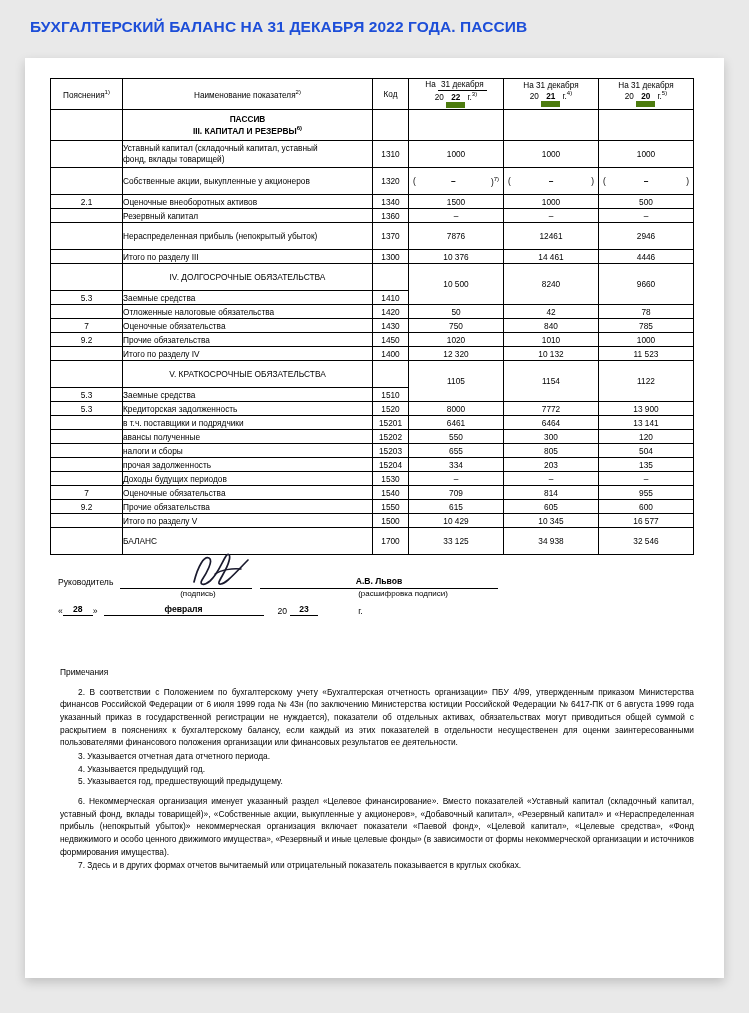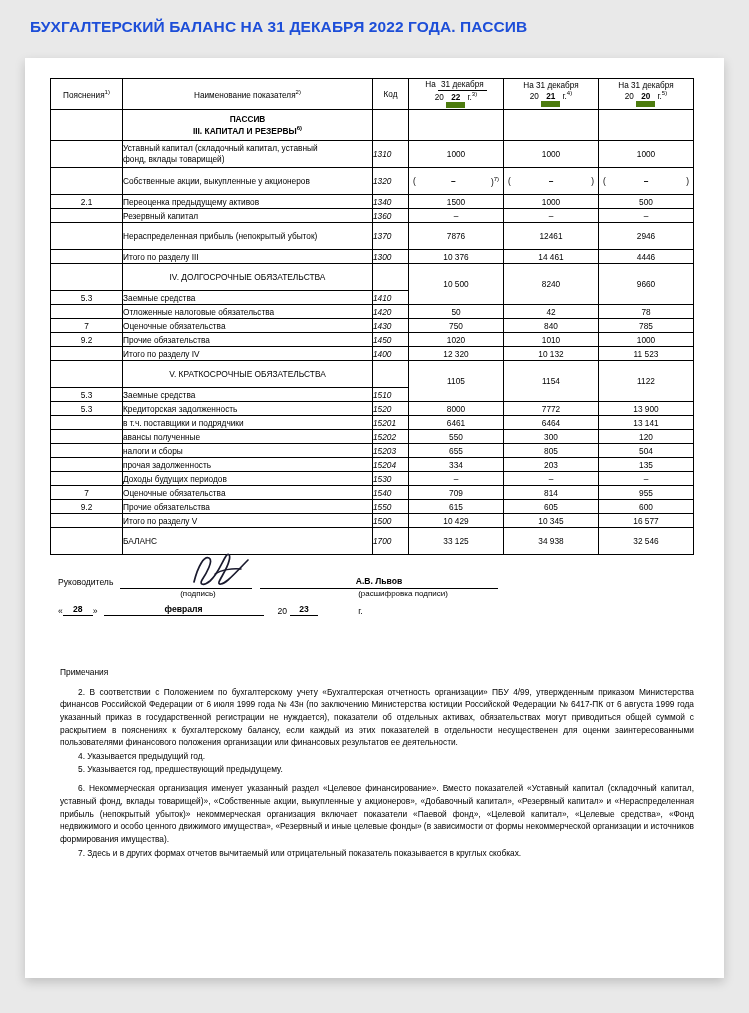--- a/index.html
+++ b/index.html
@@ -72,21 +72,21 @@
   }
   .dt-under {
     display: inline-block;
     border-bottom: 1px solid #000;
     padding: 0 3px 1px 3px;
   }
 
   tbody td { height: 13px; }
   .nm { padding-left: 4px; text-align: left; }
   .val { text-align: center; font-weight: bold; }
-  .code { text-align: left; font-style: italic; }
+  .code { text-align: center; }
   .expl { text-align: center; }
 
   .sect-head {
     text-align: center;
     font-weight: bold;
     font-size: 8.4px;
   }
   .passiv-cell { padding: 2px 4px 1px 4px; }
   .passiv-title { text-align: center; font-weight: bold; }
   .two-line { line-height: 1.28; }
@@ -289,21 +289,21 @@
           <div class="paren">
             <span>(</span>
             <span class="mid">–</span>
             <span>)</span>
           </div>
         </td>
       </tr>
 
       <tr>
         <td class="expl b-left">2.1</td>
-        <td class="nm">Переоценка предыдущему активов</td>
+        <td class="nm">Оценочные внеоборотных активов</td>
         <td class="code">1340</td>
         <td class="val">1500</td>
         <td class="val">1000</td>
         <td class="val b-right">500</td>
       </tr>
 
       <tr>
         <td class="expl b-left"></td>
         <td class="nm">Резервный капитал</td>
         <td class="code">1360</td>
@@ -512,19 +512,20 @@
       <span class="ul-month">февраля</span>
       <span style="margin-left:14px;">20</span>
       <span class="ul-num" style="width:20px;margin-left:3px;">23</span>
       <span style="margin-left:40px;">г.</span>
     </div>
   </div>
 
   <div id="notes">
     <div class="note-head">Примечания</div>
     <p class="note-p note-gap">2. В соответствии с Положением по бухгалтерскому учету «Бухгалтерская отчетность организации» ПБУ 4/99, утвержденным приказом Министерства финансов Российской Федерации от 6 июля 1999 года № 43н (по заключению Министерства юстиции Российской Федерации № 6417-ПК от 6 августа 1999 года указанный приказ в государственной регистрации не нуждается), показатели об отдельных активах, обязательствах могут приводиться общей суммой с раскрытием в пояснениях к бухгалтерскому балансу, если каждый из этих показателей в отдельности несущественен для оценки заинтересованными пользователями финансового положения организации или финансовых результатов ее деятельности.</p>
+    <p class="note-short">3. Указывается отчетная дата отчетного периода.</p>
     <p class="note-short">4. Указывается предыдущий год.</p>
     <p class="note-short">5. Указывается год, предшествующий предыдущему.</p>
     <p class="note-p note-gap">6. Некоммерческая организация именует указанный раздел «Целевое финансирование». Вместо показателей «Уставный капитал (складочный капитал, уставный фонд, вклады товарищей)», «Собственные акции, выкупленные у акционеров», «Добавочный капитал», «Резервный капитал» и «Нераспределенная прибыль (непокрытый убыток)» некоммерческая организация включает показатели «Паевой фонд», «Целевой капитал», «Целевые средства», «Фонд недвижимого и особо ценного движимого имущества», «Резервный и иные целевые фонды» (в зависимости от формы некоммерческой организации и источников формирования имущества).</p>
     <p class="note-short">7. Здесь и в других формах отчетов вычитаемый или отрицательный показатель показывается в круглых скобках.</p>
   </div>
 
 </div>
 
 </body></html>

